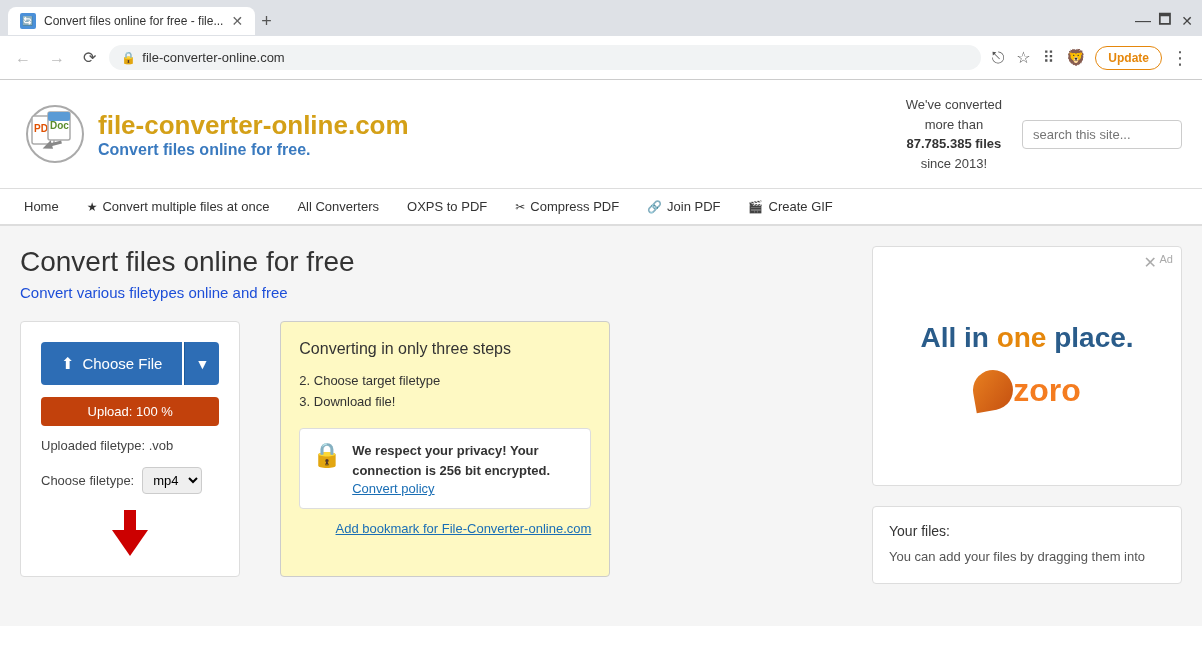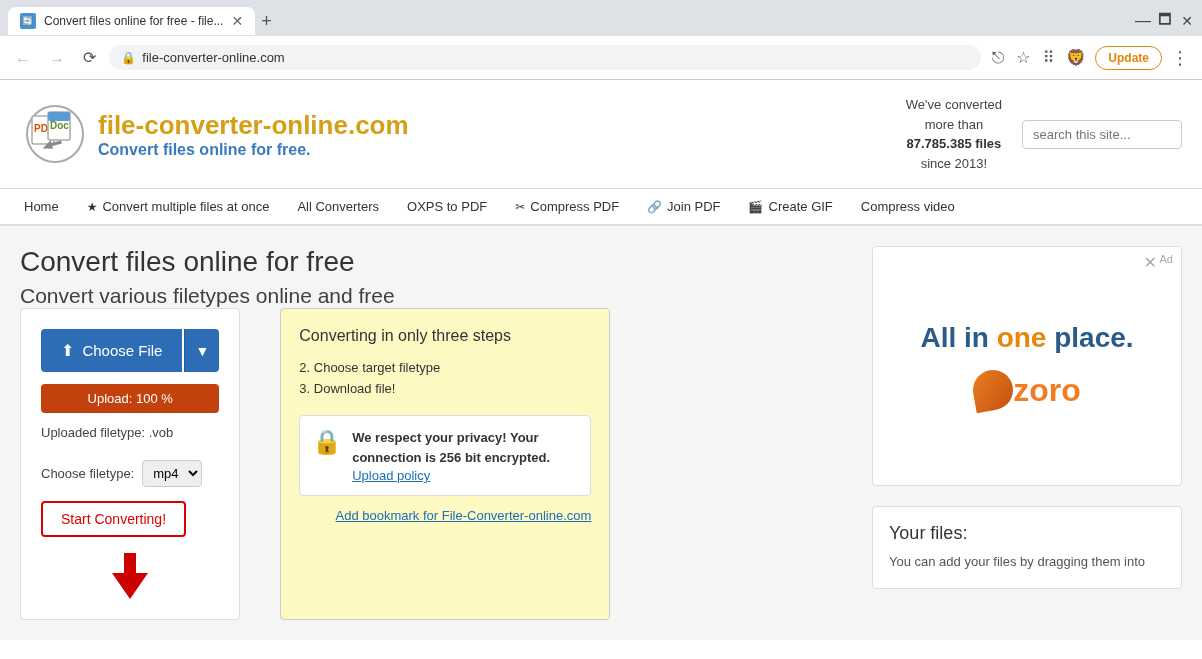--- a/index.html
+++ b/index.html
@@ -50,32 +50,32 @@
     .nav-item.multi { color: #333; }
     .nav-item-icon { font-size: 12px; }
 
     
     .main-content { display: flex; padding: 20px; gap: 20px; background: #f5f5f5; min-height: 400px; }
 
     .content-left { flex: 1; }
     .content-right { width: 310px; }
 
     .page-title { font-size: 28px; color: #333; font-weight: normal; margin-bottom: 6px; }
-    .page-subtitle { font-size: 21px; color: #404040; }
+    .page-subtitle { font-size: 15px; color: #1d4ed8; margin-bottom: 20px; }
 
     .converter-box { background: #fff; border: 1px solid #ddd; border-radius: 4px; padding: 20px; max-width: 380px; }
 
     .choose-file-group { display: flex; gap: 2px; margin-bottom: 12px; }
     .choose-file-btn { background: #2d6db5; color: #fff; border: none; border-radius: 4px 0 0 4px; padding: 12px 20px; font-size: 15px; cursor: pointer; display: flex; align-items: center; gap: 8px; flex: 1; }
     .choose-file-btn .upload-icon { font-size: 16px; }
     .choose-file-dropdown { background: #2d6db5; color: #fff; border: none; border-radius: 0 4px 4px 0; padding: 12px 10px; cursor: pointer; font-size: 14px; border-left: 1px solid #1d5a9a; }
 
     .upload-progress { background: #c2410c; color: #fff; text-align: center; padding: 7px; border-radius: 4px; margin-bottom: 12px; font-size: 13px; }
 
-    .file-info { font-size: 13px; color: #444; margin-bottom: 20px; }
+    .file-info { font-size: 13px; color: #444; margin-bottom: 14px; }
     .file-info span { font-weight: normal; }
 
     .filetype-row { display: flex; align-items: center; gap: 8px; font-size: 13px; color: #444; margin-bottom: 14px; }
     .filetype-select { border: 1px solid #ccc; border-radius: 4px; padding: 4px 6px; font-size: 13px; }
 
     .start-btn { background: #fff; color: #d00; border: 2px solid #d00; border-radius: 4px; padding: 8px 18px; font-size: 14px; cursor: pointer; font-weight: normal; }
 
     .arrow-indicator { text-align: center; margin-top: 16px; }
     .arrow-shaft { width: 12px; height: 20px; background: #cc0000; margin: 0 auto; }
 
@@ -95,21 +95,21 @@
 
     
     .ad-area { background: #fff; border: 1px solid #ddd; border-radius: 4px; padding: 20px; text-align: center; margin-bottom: 20px; min-height: 240px; display: flex; flex-direction: column; align-items: center; justify-content: center; position: relative; }
     .ad-label { position: absolute; top: 6px; right: 8px; font-size: 11px; color: #aaa; }
     .ad-close { position: absolute; top: 6px; right: 24px; font-size: 16px; color: #aaa; cursor: pointer; }
     .ad-headline { font-size: 28px; font-weight: bold; color: #2a5c8a; margin-bottom: 16px; }
     .ad-headline .accent { color: #e5870c; }
     .zoro-logo { display: flex; align-items: center; gap: 0; font-size: 32px; font-weight: bold; color: #f47c20; }
 
     .your-files { background: #fff; padding: 16px; border: 1px solid #ddd; border-radius: 4px; }
-    .your-files-title { font-size: 18px; color: #333; margin-bottom: 8px; }
+    .your-files-title { font-size: 14px; color: #333; margin-bottom: 8px; }
     .your-files-text { font-size: 13px; color: #555; line-height: 1.5; }
   </style>
 </head>
 <body>
 
 <div class="browser-frame">
 
   <div class="title-bar">
     <div class="title-bar-tab">
       <span class="tab-favicon">🔄</span>
@@ -192,23 +192,20 @@
       <span class="nav-item-icon">✂</span>
       <span>Compress PDF</span>
     </div>
     <div class="nav-item">
       <span class="nav-item-icon">🔗</span>
       <span>Join PDF</span>
     </div>
     <div class="nav-item">
       <span class="nav-item-icon">🎬</span>
       <span>Create GIF</span>
-    </div>
-    <div class="nav-item">
-      <span>Compress video</span>
     </div>
   </div>
 
   <div class="main-content">
     <div class="content-left">
       <h1 class="page-title">Convert files online for free</h1>
       <p class="page-subtitle">Convert various filetypes online and free</p>
 
       <div style="display:flex; gap:20px;">
 
@@ -232,23 +229,20 @@
             <span>.vob</span>
           </div>
 
           <div class="filetype-row">
             <span>Choose filetype:</span>
             <select class="filetype-select">
               <option>mp4</option>
             </select>
           </div>
 
-          <button class="start-btn">
-            <span>Start Converting!</span>
-          </button>
 
           
           <div class="arrow-indicator">
             <div style="display:flex; flex-direction:column; align-items:center; margin-top:12px;">
               <div class="arrow-shaft"></div>
               <div style="width:0; height:0; border-left:18px solid transparent; border-right:18px solid transparent; border-top:26px solid #cc0000;"></div>
             </div>
           </div>
         </div>
 
@@ -259,21 +253,21 @@
             <li>3. Download file!</li>
           </ul>
 
           <div class="privacy-box">
             <div class="lock-symbol">🔒</div>
             <div>
               <div class="privacy-text">
                 <strong>We respect your privacy! Your connection is 256 bit encrypted.</strong>
               </div>
               <a class="privacy-link">
-                <span>Upload policy</span>
+                <span>Convert policy</span>
               </a>
             </div>
           </div>
 
           <a class="bookmark-link">
             <span>Add bookmark for File-Converter-online.com</span>
           </a>
         </div>
       </div>
     </div>

